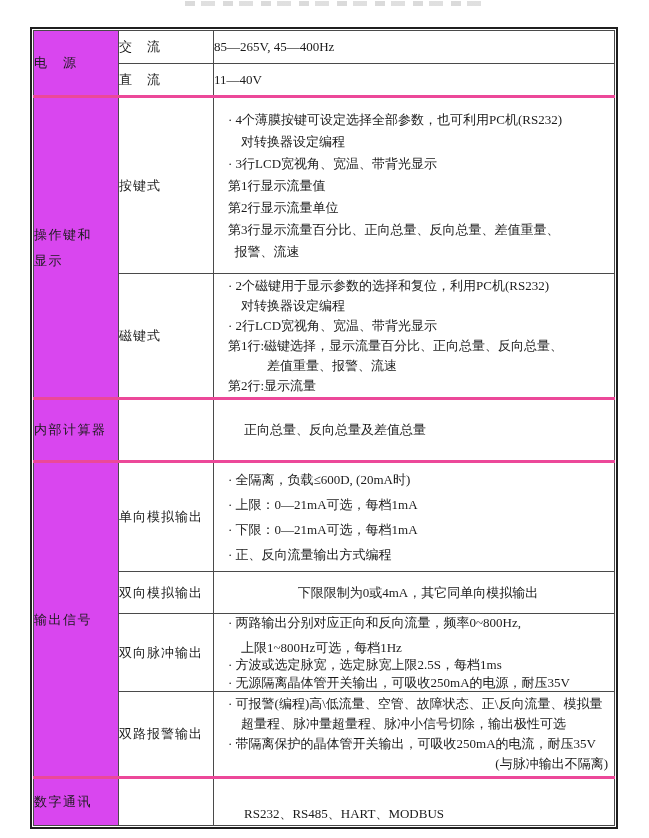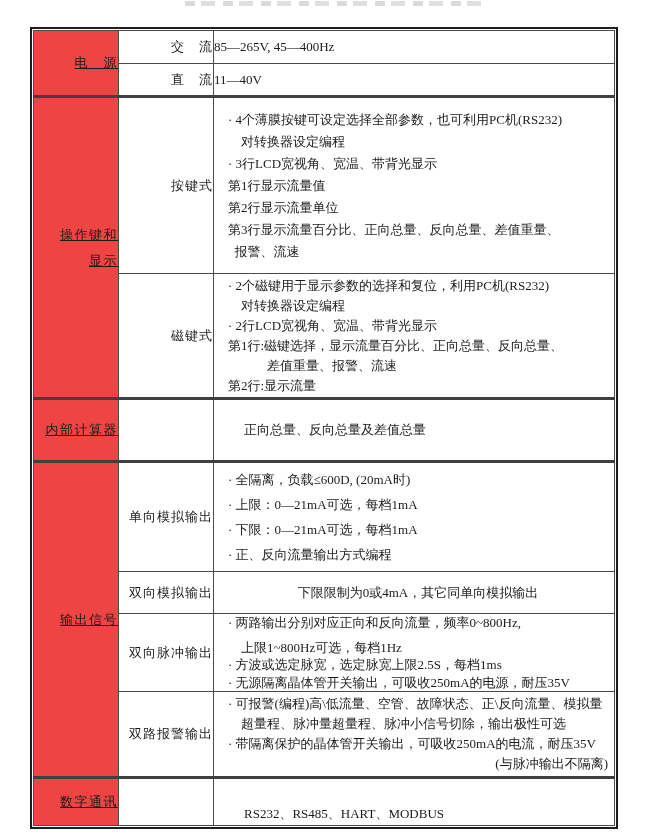--- a/index.html
+++ b/index.html
@@ -40,32 +40,31 @@
     border-collapse: collapse;
     table-layout: fixed;
   }
   table.spec td {
     border: 1px solid #4a4a4a;
     font-size: 13px;
     vertical-align: middle;
   }
   col.c1 { width: 85px; }
   col.c2 { width: 95px; }
-  tr.section-start td { border-top: 3px solid #404040; }
+  tr.section-start td { border-top: 3px solid #ec4899; }
   td.cat-cell {
-    text-align: right;
+    text-align: left;
     letter-spacing: 1.5px;
     font-size: 13.5px;
     border-right: 1px solid #6f6f6f;
-    background: #ef4444;
-    text-decoration: underline;
+    background: #d946ef;
   }
   td.cat-cell div { line-height: 26px; }
   td.sub-cell {
-    text-align: right;
+    text-align: left;
     letter-spacing: 1px;
     font-size: 13.5px;
     font-family: Liberation Serif, serif;
   }
   td.content-cell { border-left: 3px double #2a2a2a; }
   .lines { padding-left: 14px; padding-right: 6px; line-height: 22px; }
   .lines.center { padding-left: 0; }
   .line { white-space: nowrap; }
 </style>
 </head>

